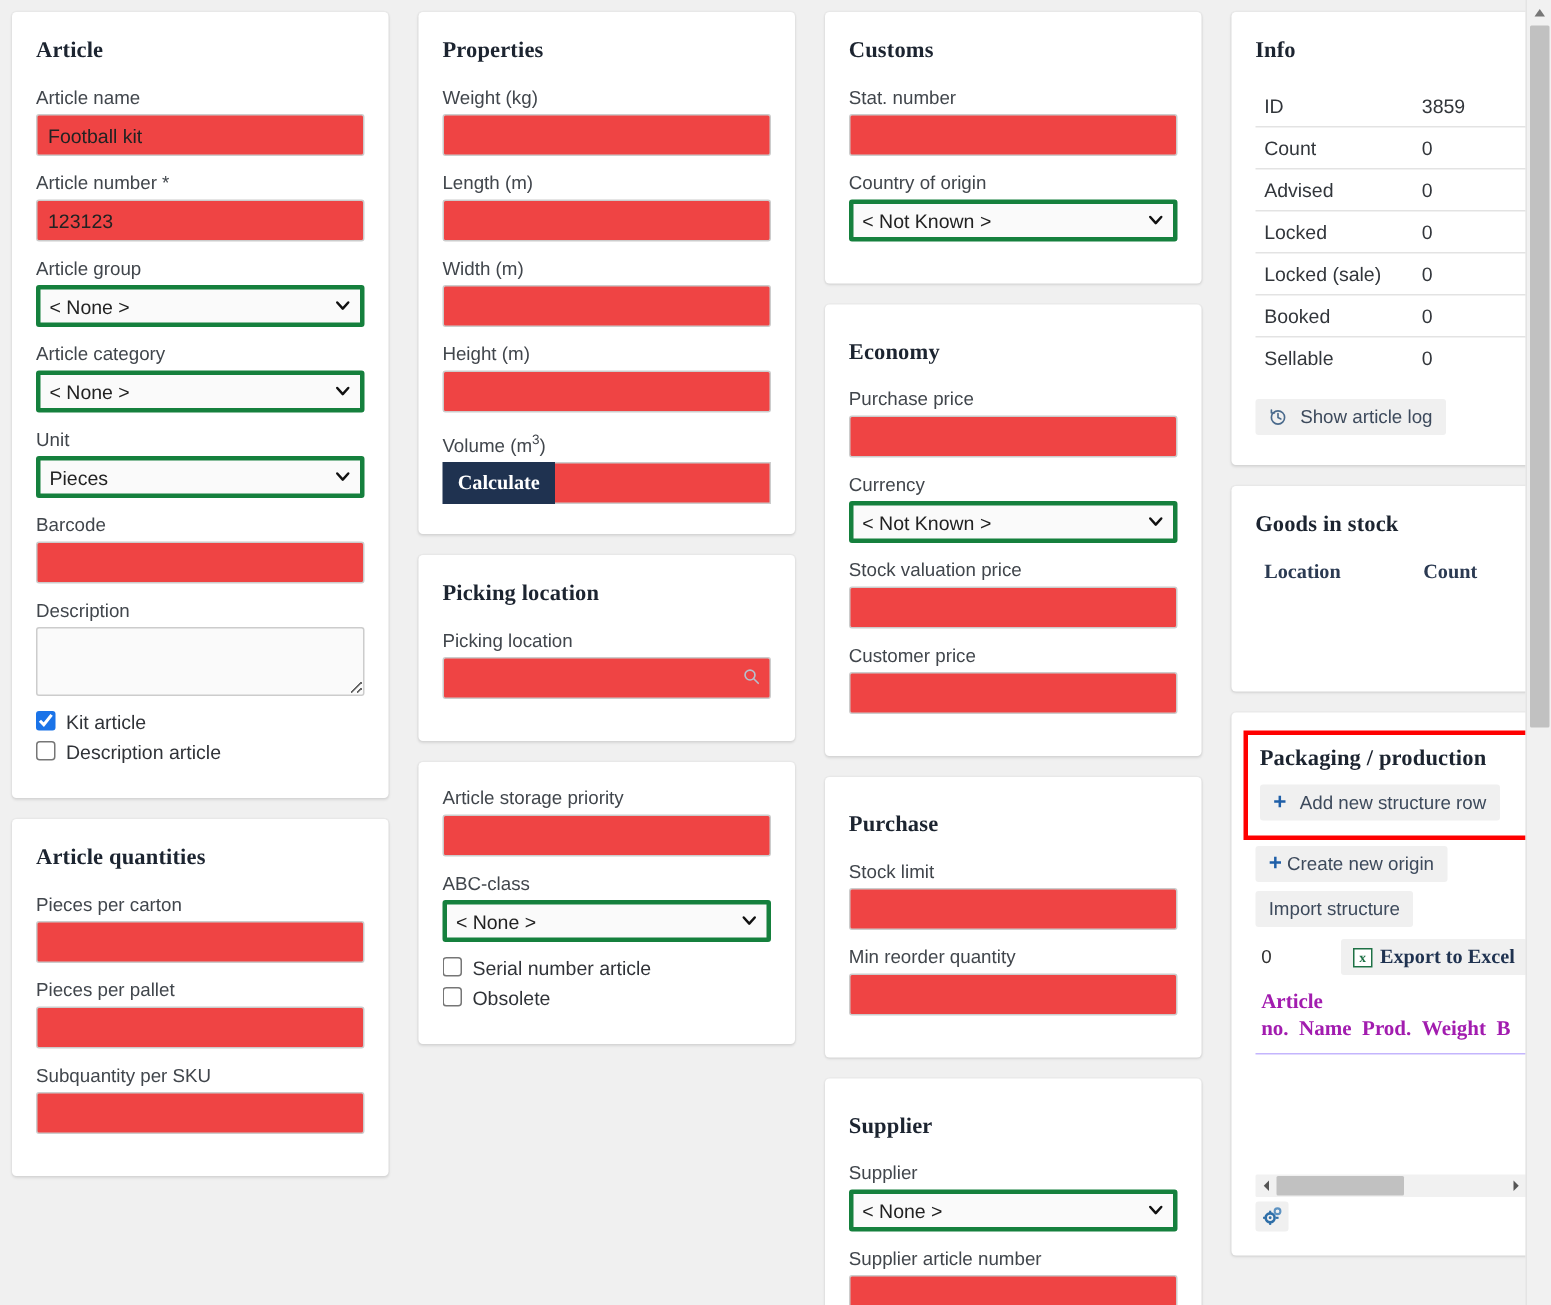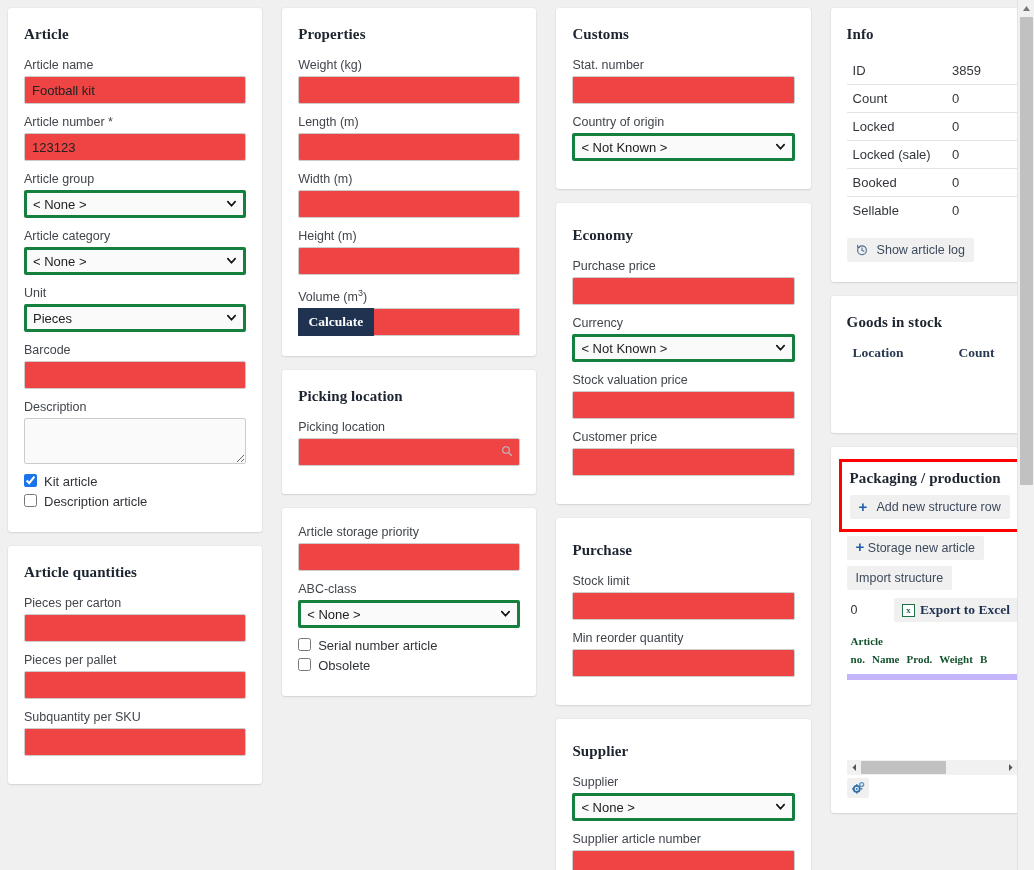--- a/index.html
+++ b/index.html
@@ -196,24 +196,24 @@
     border: 1.5px solid #1e7145;
     color: #1e7145;
     font-family: "Liberation Serif", serif;
     font-size: 9px; font-weight: bold;
     display: inline-flex; align-items: center; justify-content: center;
     background: #fff;
   }
 
   .pk-table-head {
     font-family: "Liberation Serif", serif;
-    font-weight: bold; font-size: 11px; color: #14532d;
+    font-weight: bold; font-size: 14px; color: #a21caf;
     line-height: 18px;
     padding: 0 4px 6px 4px;
-    border-bottom: 6px solid #c4b5fd;
+    border-bottom: 1px solid #c4b5fd;
     overflow: hidden;
     white-space: normal;
   }
   .pk-table-head span { margin-right: 7px; }
   .pk-body { height: 76px; }
 
   .hscroll {
     position: relative;
     height: 15px;
     background: #f1f1f1;
@@ -473,20 +473,24 @@
       <div class="card">
         <div class="card-title nomargin-top">Info</div>
         <table class="info">
           <tbody>
             <tr>
               <td>ID</td>
               <td class="val">3859</td>
             </tr>
             <tr>
               <td>Count</td>
+              <td class="val">0</td>
+            </tr>
+            <tr>
+              <td>Advised</td>
               <td class="val">0</td>
             </tr>
             <tr>
               <td>Locked</td>
               <td class="val">0</td>
             </tr>
             <tr>
               <td>Locked (sale)</td>
               <td class="val">0</td>
             </tr>
@@ -523,21 +527,21 @@
         <div class="redbox">
           <div class="card-title">Packaging / production</div>
           <button class="btn-light">
             <span class="plus">+</span>
             <span>Add new structure row</span>
           </button>
         </div>
 
         <button class="btn-light stack-btn">
           <span class="plus">+</span>
-          <span>Storage new article</span>
+          <span>Create new origin</span>
         </button>
         <button class="btn-light stack-btn">
           <span>Import structure</span>
         </button>
 
         <div class="exportrow">
           <span class="zero">0</span>
           <button class="btn-excel">
             <span class="xlicon">x</span>
             <span>Export to Excel</span>

